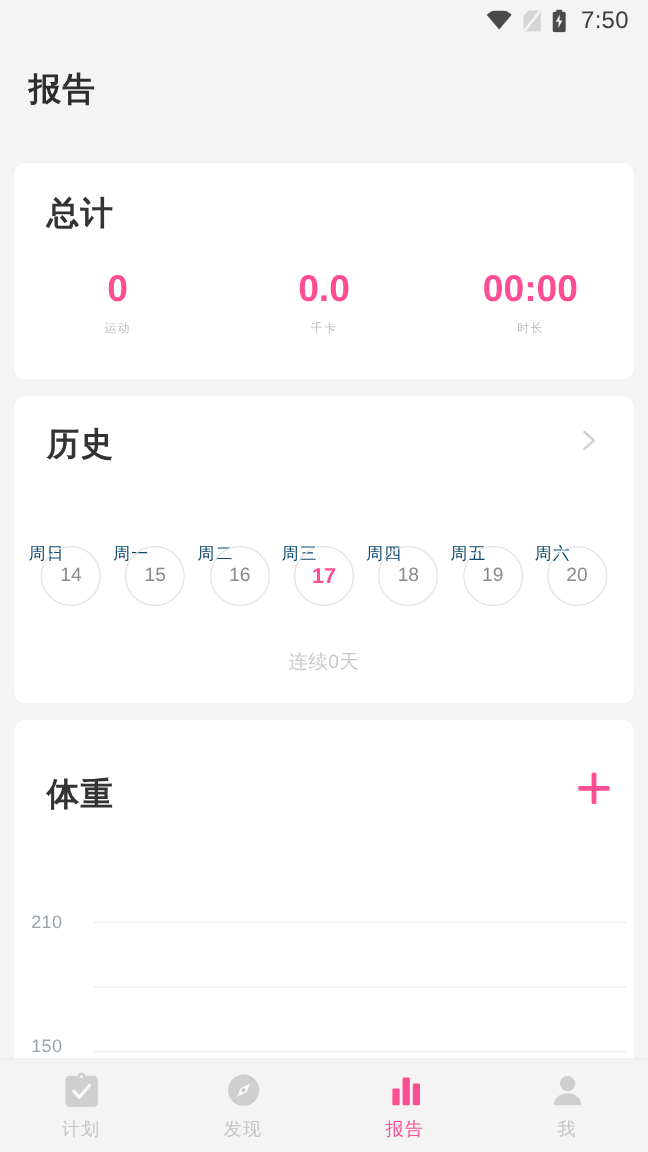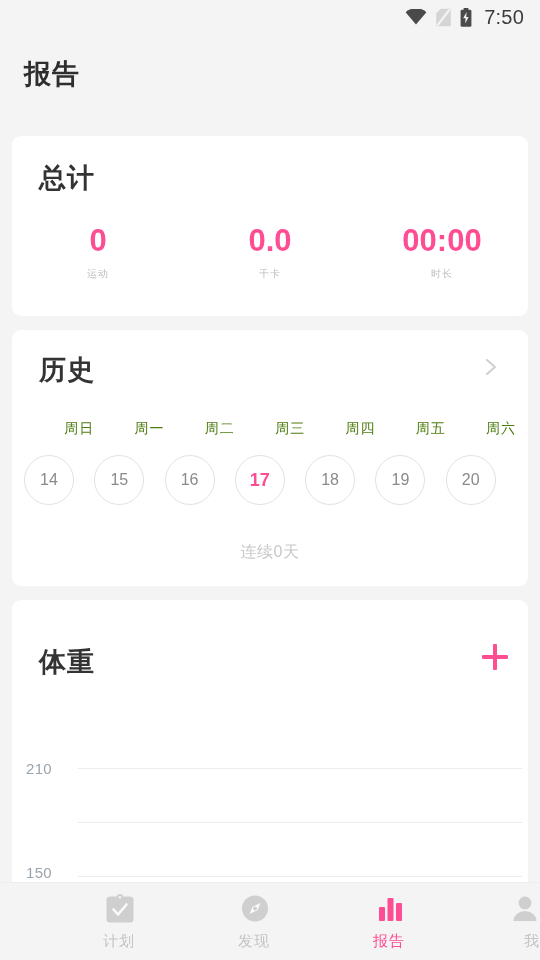--- a/index.html
+++ b/index.html
@@ -60,24 +60,24 @@
   #card-history .card-title{ position:absolute; left:27px; top:22px;text-align:center; }
   .chev{
     position:absolute; right:26px; top:26px;
     width:22px; height:22px;
   }
   .weekdays, .days{
     position:absolute; left:12px; width:492px; display:flex;
   }
   .weekdays{ top:90px; }
   .weekdays div{
-    flex:1; text-align:right; font-size:14px; color:#4d7c0f; letter-spacing:1px;
+    flex:1; text-align:left; font-size:14px; color:#0c4a6e; letter-spacing:1px;margin-top:33px;
   }
   .days{ top:125px; }
-  .day-cell{ flex:1; display:flex; }
+  .day-cell{ flex:1; display:flex; justify-content:center; }
   .day-circle{
     width:50px; height:50px; border-radius:50%;
     border:1px solid #e2e2e2;
     display:flex; align-items:center; justify-content:center;
     font-size:16px; color:#8a8a8a; font-weight:400;
   }
   .day-circle.active{ color:#ff4d94; font-weight:700; font-size:18px; }
   .streak{
     position:absolute; left:0; top:212px; width:516px; text-align:center;
     font-size:16px; color:#c8c8c8; letter-spacing:.5px;
@@ -104,21 +104,21 @@
     position:absolute; font-size:15px; color:#9aa4ad; letter-spacing:.3px;
   }
 
   
   .bottomnav{
     position:absolute; left:0; bottom:0; width:540px; height:78px;
     background:#f4f4f4; display:flex; align-items:center;
     border-top:1px solid #ededed;
   }
   .nav-item{
-    flex:1; display:flex; flex-direction:column; align-items:flex-end; gap:7px;
+    flex:1; display:flex; flex-direction:column; align-items:center; gap:7px;
   }
   .nav-label{ font-size:15px; color:#c4c4c4; letter-spacing:1px; }
   .nav-item.active .nav-label{ color:#ff4d94; }
 </style>
 </head>
 <body>
 
 <div class="statusbar">
   <svg class="sb-icon" width="22" height="16" viewBox="0 0 22 16">
     <path d="M11 15.5 L0.6 3.2 A15.5 15.5 0 0 1 21.4 3.2 Z" fill="#4a4a4a"></path>

